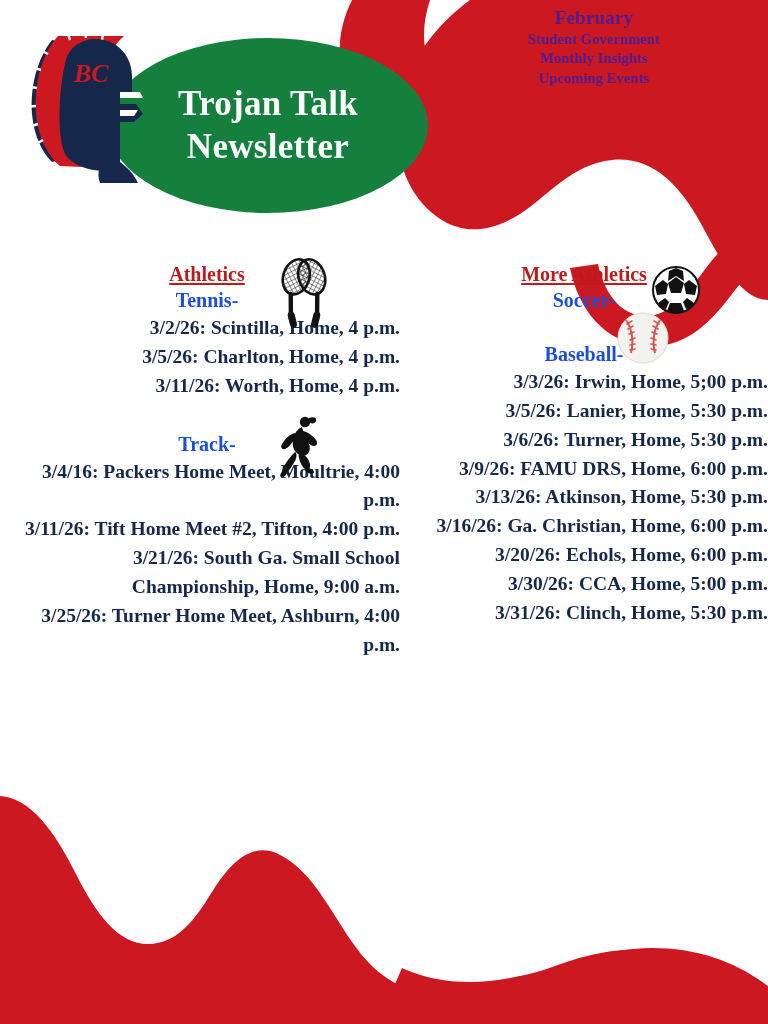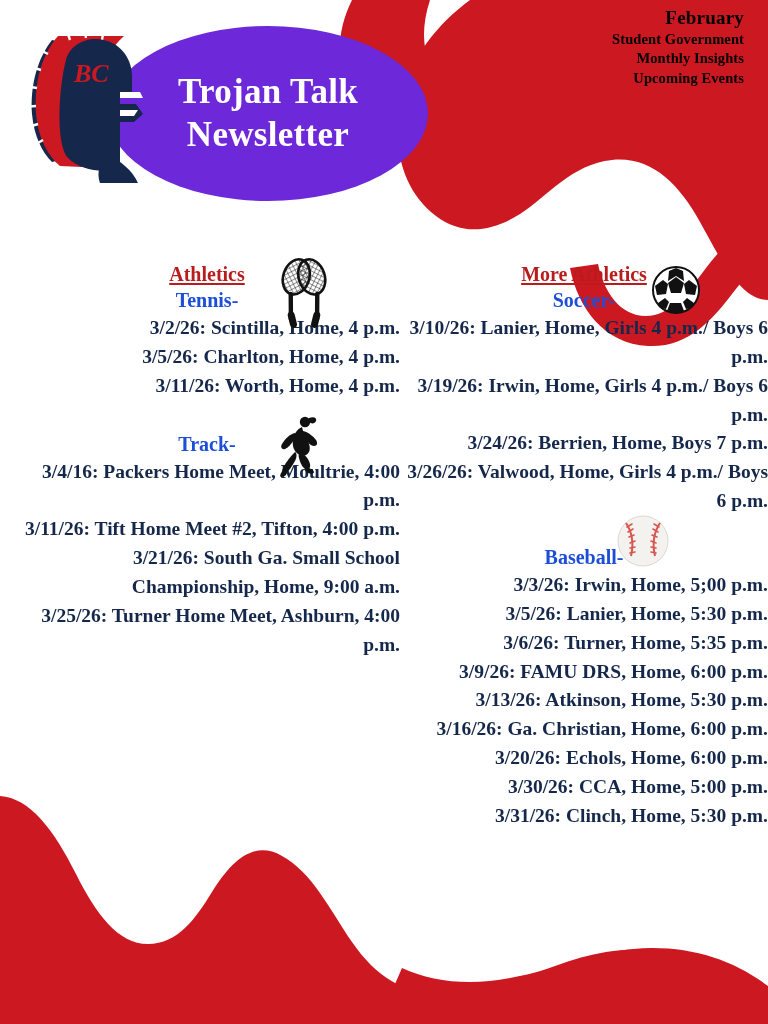--- a/index.html
+++ b/index.html
@@ -27,23 +27,23 @@
 
   
   #header-block {
     position:absolute;
     left:0; top:0;
     width:768px; height:240px;
   }
 
   #title-ellipse {
     position:absolute;
-    left:108px; top:26px;
+    left:108px; top:38px;
     width:320px; height:175px;
-    background:#6d28d9;
+    background:#15803d;
     border-radius:50%;
     display:flex;
     flex-direction:column;
     align-items:center;
     justify-content:center;
     z-index:3;
   }
   #title-ellipse .tline {
     color:#ffffff;
     font-family:"Liberation Serif", serif;
@@ -59,23 +59,23 @@
     position:absolute;
     left:8px; top:18px;
     width:135px; height:165px;
     z-index:4;
   }
 
   #masthead-text {
     position:absolute;
     right:24px; top:6px;
     width:300px;
-    text-align:right;
+    text-align:center;
     z-index:5;
-    color:#000000;
+    color:#4c1d95;
     font-family:"Liberation Serif", serif;
     font-weight:bold;
   }
   #masthead-text .month {
     font-size:19px;
     line-height:1.25;
     letter-spacing:0.2px;
   }
   #masthead-text .sub {
     font-size:14.5px;
@@ -373,26 +373,20 @@
             <polygon points="5,22 13,16 18,20 16,30 7,31"></polygon>
             <polygon points="47,22 39,16 34,20 36,30 45,31"></polygon>
             <polygon points="17,47 20,39 31,39 34,47 26,50"></polygon>
             <polygon points="8,39 15,34 19,38 16,45 10,44"></polygon>
             <polygon points="44,39 37,34 33,38 36,45 42,44"></polygon>
           </g>
         </svg>
 
         <div class="sec-head">More Athletics</div>
         <div class="sec-sub">Soccer-</div>
-        <ul class="events">
-          <li>3/10/26: Lanier, Home, Girls 4 p.m./ Boys 6 p.m.</li>
-          <li>3/19/26: Irwin, Home, Girls 4 p.m./ Boys 6 p.m.</li>
-          <li>3/24/26: Berrien, Home, Boys 7 p.m.</li>
-          <li>3/26/26: Valwood, Home, Girls 4 p.m./ Boys 6 p.m.</li>
-        </ul>
       </div>
 
       <div class="section" id="sec-baseball">
 
         <svg class="sport-icon" id="icon-baseball" viewBox="0 0 62 62" aria-hidden="true">
           <circle cx="31" cy="31" r="25" fill="#f4f2ee" stroke="#ddd9d2" stroke-width="1"></circle>
           <path d="M14,13 C20,22 22,33 19,46" fill="none" stroke="#d8564f" stroke-width="2"></path>
           <path d="M48,13 C42,22 40,33 43,46" fill="none" stroke="#d8564f" stroke-width="2"></path>
           <g stroke="#d8564f" stroke-width="1.6" stroke-linecap="round">
             <path d="M15,17 L20,14"></path>
@@ -407,21 +401,21 @@
               <path d="M44,33 L39,31"></path>
             <path d="M44,38 L39,37"></path>
               <path d="M44,43 L39,42"></path>
           </g>
         </svg>
 
         <div class="sec-sub baseball-sub">Baseball-</div>
         <ul class="events">
           <li>3/3/26: Irwin, Home, 5;00 p.m.</li>
           <li>3/5/26: Lanier, Home, 5:30 p.m.</li>
-          <li>3/6/26: Turner, Home, 5:35 p.m.</li>
+          <li>3/6/26: Turner, Home, 5:30 p.m.</li>
           <li>3/9/26: FAMU DRS, Home, 6:00 p.m.</li>
           <li>3/13/26: Atkinson, Home, 5:30 p.m.</li>
           <li>3/16/26: Ga. Christian, Home, 6:00 p.m.</li>
           <li>3/20/26: Echols, Home, 6:00 p.m.</li>
           <li>3/30/26: CCA, Home, 5:00 p.m.</li>
           <li>3/31/26: Clinch, Home, 5:30 p.m.</li>
         </ul>
       </div>
 
     </div>

